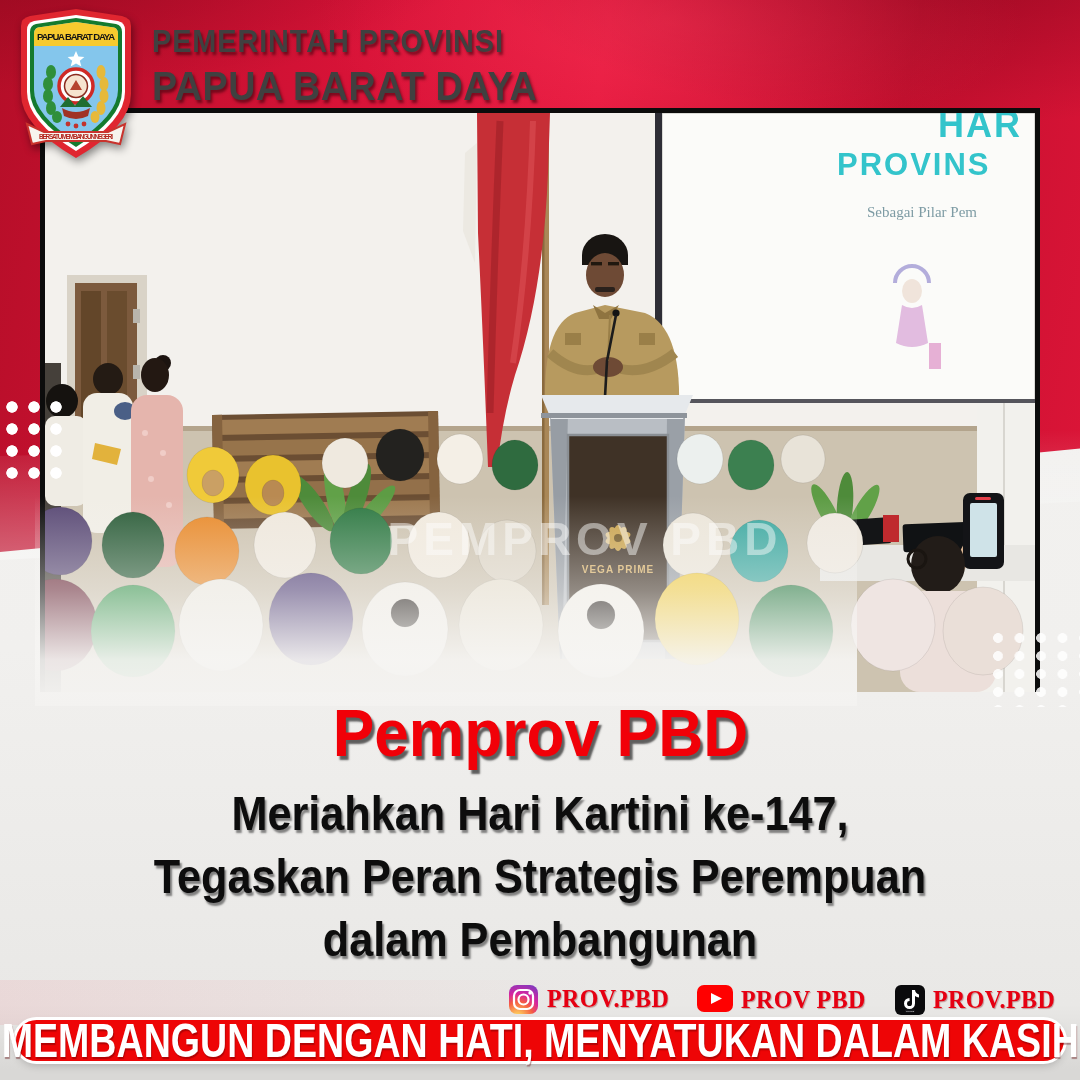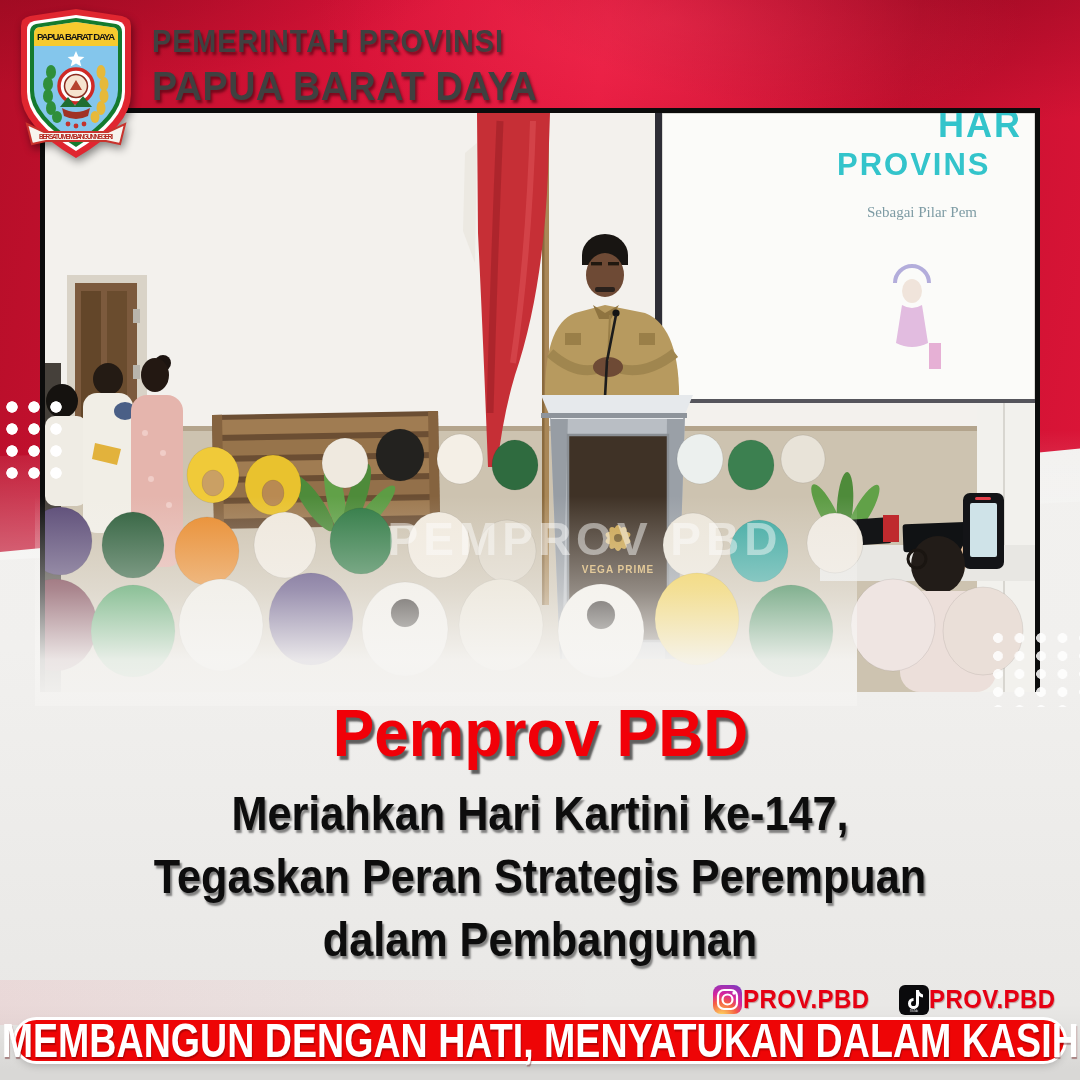--- a/index.html
+++ b/index.html
@@ -57,21 +57,21 @@
          font-size:67px;font-weight:bold;color:#f10008;
          text-shadow:3px 4px 2px rgba(45,45,45,.75);}
   .title>span{display:inline-block;transform:scaleX(.93);}
   .subtitle{left:0;top:782px;width:1080px;text-align:center;z-index:5;
             font-weight:bold;color:#0d0d0d;font-size:48px;line-height:63px;}
   .subtitle .ln{display:block;transform:scaleX(.90);transform-origin:center;
                 text-shadow:2px 3px 2px rgba(70,70,70,.65);}
 
   
   .social{top:984px;right:14px;display:flex;align-items:center;gap:18px;z-index:6;}
-  .soc-item{display:flex;align-items:flex-end;}
+  .soc-item{display:flex;align-items:flex-start;gap:8px;font-family:Liberation Serif, serif;}
   .soc-label{font-size:26px;font-weight:bold;color:#e60012;letter-spacing:.5px;
              transform:scaleX(.92);transform-origin:left;
              text-shadow:1px 1px 1px rgba(120,0,8,.35);}
 
   
   .banner{left:16px;top:1020px;width:1048px;height:41px;z-index:7;
     background:#ee0506;border-radius:26px;
     box-shadow:0 0 0 3px #ffffff,0 4px 9px rgba(0,0,0,.22);
     display:flex;align-items:center;justify-content:center;}
   .banner-text{color:#fff;font-weight:bold;font-size:47px;white-space:nowrap;
@@ -332,20 +332,27 @@
         </radialGradient>
       </defs>
       <rect x="1" y="1" width="29" height="29" rx="8" fill="url(#ig)"></rect>
       <rect x="6" y="6" width="19" height="19" rx="6" fill="none" stroke="#fff" stroke-width="2.2"></rect>
       <circle cx="15.5" cy="15.5" r="5" fill="none" stroke="#fff" stroke-width="2.2"></circle>
       <circle cx="22" cy="9" r="1.7" fill="#fff"></circle>
     </svg>
     <span class="soc-label">PROV.PBD</span>
   </div>
   <div class="soc-item">
+    <svg width="36" height="27" viewBox="0 0 36 27">
+      <rect x="0" y="0" width="36" height="27" rx="7" fill="#ff0000"></rect>
+      <polygon points="14,8 25,13.5 14,19" fill="#ffffff"></polygon>
+    </svg>
+    <span class="soc-label">PROV PBD</span>
+  </div>
+  <div class="soc-item">
     <svg width="30" height="30" viewBox="0 0 30 30">
       <rect x="0" y="0" width="30" height="30" rx="6" fill="#0a0a0c"></rect>
       <path d="M17,5 h3 q.3,3.5 4,4.4 v3 q-2.4,-.2 -4,-1.4 v7.5 a5.5,5.5 0 1 1 -5.5,-5.5 l.1,3.1 a2.5,2.5 0 1 0 2.4,2.4 Z" fill="#ffffff"></path>
       <rect x="10" y="24.2" width="10" height="3.2" rx="1" fill="#16161a"></rect>
       <text x="15" y="26.8" font-size="2.8" fill="#fff" text-anchor="middle">TikTok</text>
     </svg>
     <span class="soc-label">PROV.PBD</span>
   </div>
 </div>
 

